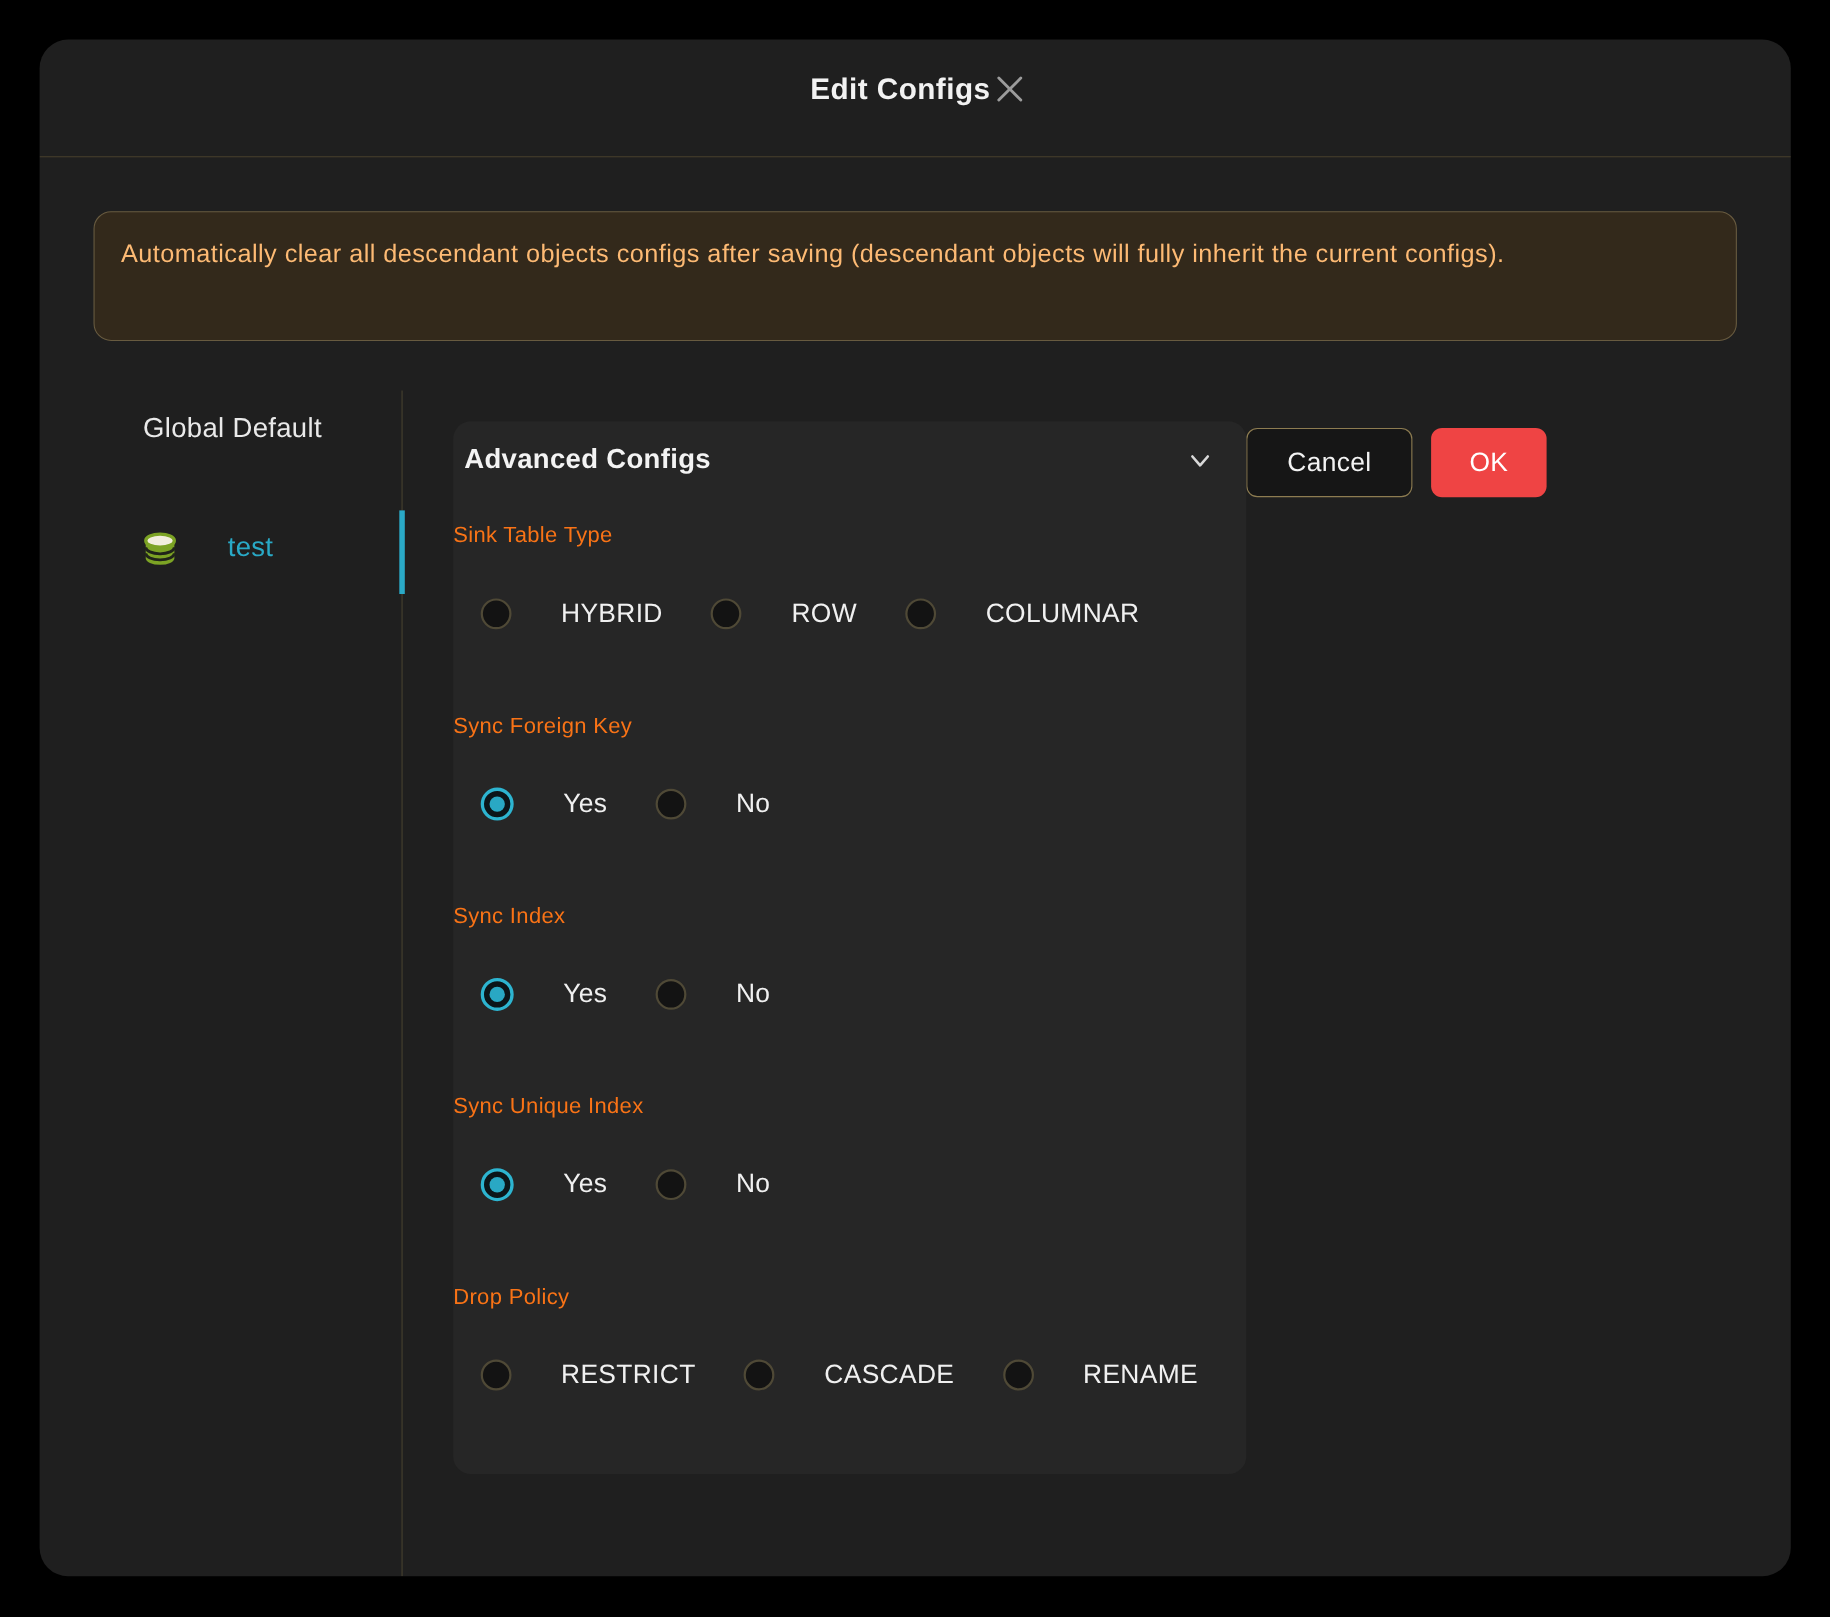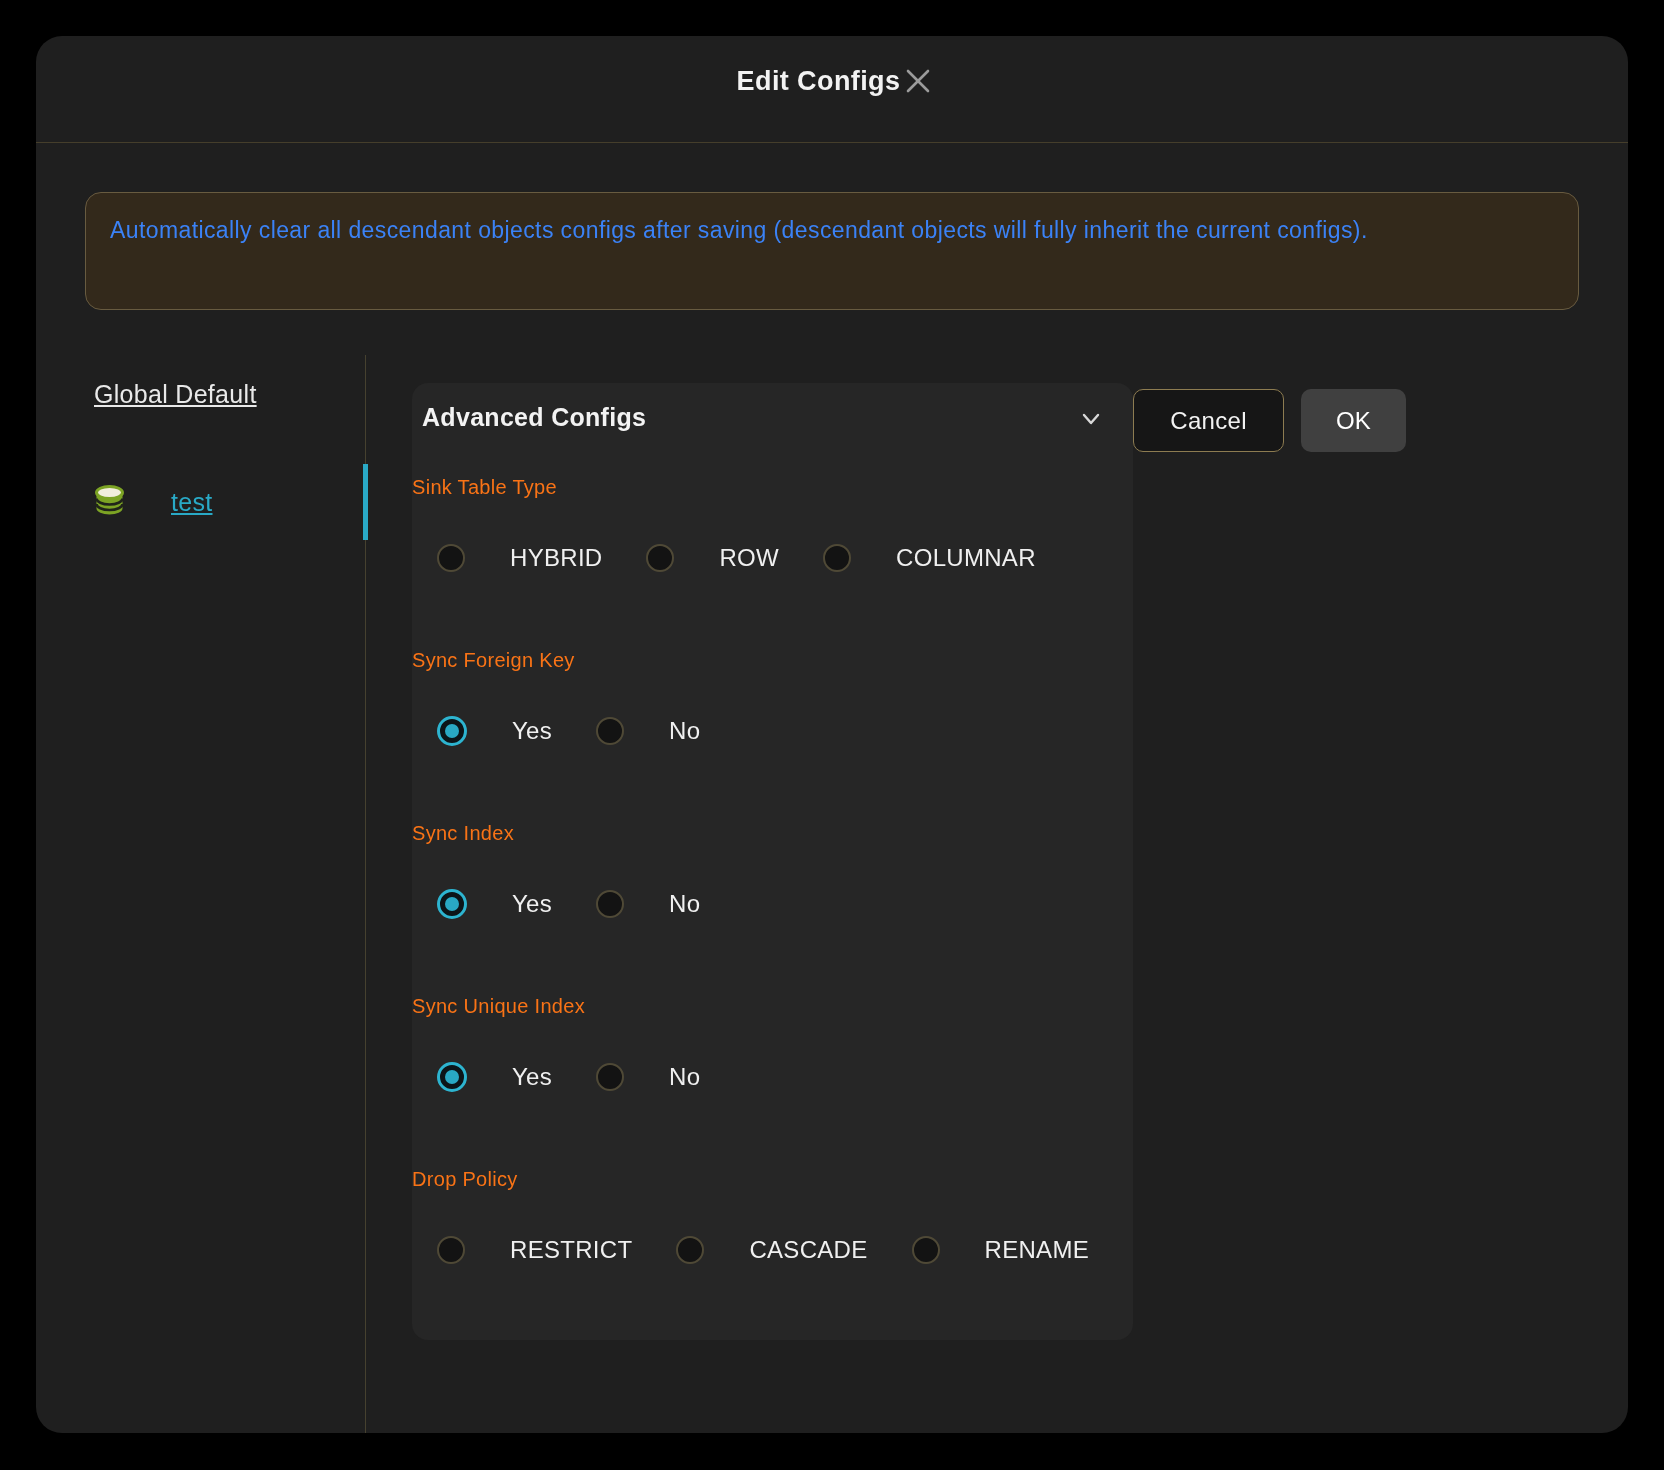--- a/index.html
+++ b/index.html
@@ -13,27 +13,27 @@
   
   .modal-header { height:107px; display:flex; align-items:center; justify-content:center;
                   padding:0 38px 16px 47px; border-bottom:1px solid #453e2b; }
   .modal-title { font-size:27px; font-weight:bold; color:#f2f2f2; letter-spacing:.4px; }
   .close-btn { width:36px; height:36px; display:flex; align-items:center; justify-content:center;
                background:none; border:none; cursor:pointer; }
 
   
   .banner { margin:49px 49px 0 49px; height:118px; background:#33291b;
             border:1px solid #685b40; border-radius:16px; padding:17px 24px; }
-  .banner p { color:#3b82f6; font-size:23px; line-height:41px; letter-spacing:.4px; max-width:1340px; }
+  .banner p { color:#fdba74; font-size:23px; line-height:41px; letter-spacing:.4px; max-width:1340px; }
 
   
   .content { display:flex; margin-top:45px; height:1078px; position:relative; }
   .sidebar { width:330px; flex-shrink:0; border-right:1px solid #46412f; padding-top:20px; }
-  .sidebar-item { display:flex; align-items:flex-end; height:34px; padding-left:58px;
-                  font-size:25px; color:#e9e9e9; cursor:pointer; letter-spacing:.3px;text-decoration:underline; }
+  .sidebar-item { display:flex; align-items:flex-start; height:34px; padding-left:94px;
+                  font-size:25px; color:#e9e9e9; cursor:pointer; letter-spacing:.3px; }
   .sidebar-item.selected { margin-top:74px; color:#29a9c6;gap:33px; }
   .db-icon { margin-right:13px; display:flex; }
   .active-indicator { position:absolute; left:327px; top:109px; width:5px; height:76px;
                       background:#2aa9c6; }
 
   .main { flex:1; display:flex; flex-direction:row; padding:28px 46px 0 46px; }
   .card { background:#262626; border-radius:16px; height:957px; padding-top:20px; position:relative; }
   .card-title { margin-left:10px; font-size:25px; font-weight:bold; color:#f3f3f3;
                 height:28px; line-height:28px; letter-spacing:.3px; }
   .chevron-btn { position:absolute; top:22px; right:28px; background:none; border:none;
@@ -50,21 +50,21 @@
   .radio.selected { width:30px; height:30px; border:3px solid #2db4d0; background:#0c1519;
                     display:flex; align-items:center; justify-content:center; }
   .radio.selected::after { content:""; width:14px; height:14px; border-radius:50%; background:#29a8c4; }
   .radio-text { font-size:24px; color:#f0f0f0; letter-spacing:.3px; }
 
   
   .footer { margin-top:6px; display:flex; justify-content:flex-end; gap:17px; }
   .btn { height:63px; border-radius:10px; font-size:24px; cursor:pointer; letter-spacing:.3px;
          font-family:"Liberation Sans", sans-serif; }
   .btn-cancel { width:151px; background:#161616; border:1px solid #8d7c51; color:#f2f2f2; }
-  .btn-ok { width:105px; background:#404040; border:none; color:#ffffff; }
+  .btn-ok { width:105px; background:#ef4444; border:none; color:#ffffff; }
 </style>
 </head>
 <body>
 
 <div class="modal">
 
   <div class="modal-header">
     <div class="modal-title">Edit Configs</div>
     <button class="close-btn">
       <span style="display:flex;">

